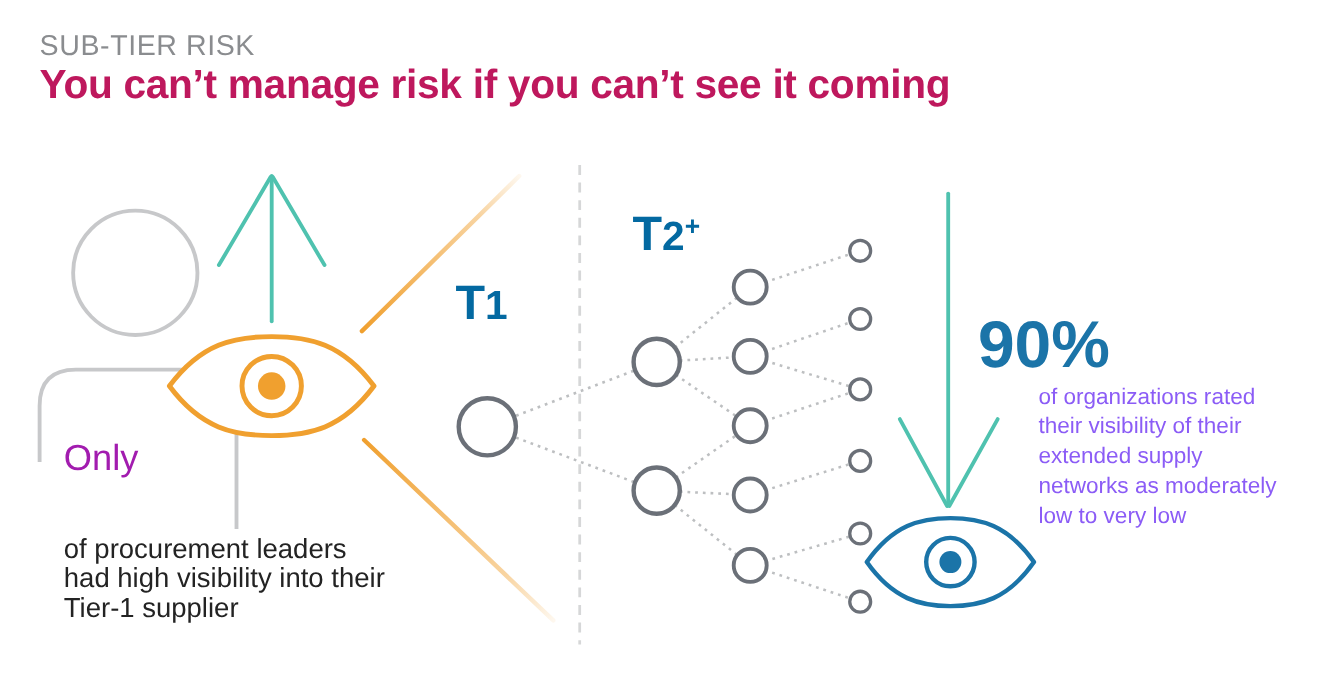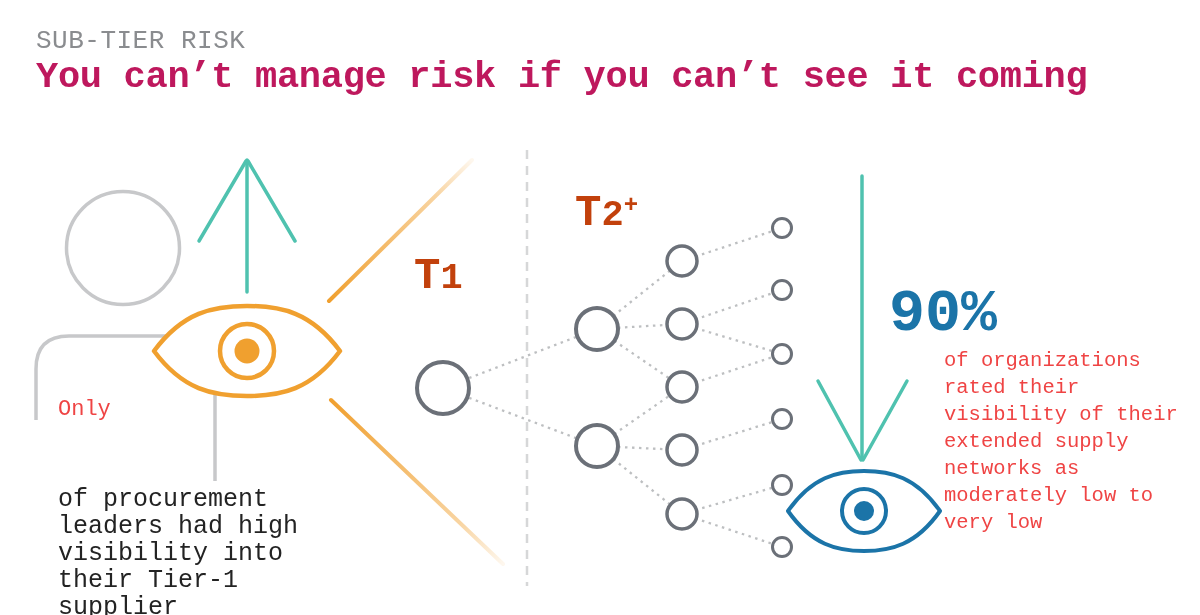--- a/index.html
+++ b/index.html
@@ -2,55 +2,55 @@
 <html><head>
 <meta charset="utf-8">
 <style>
   html, body { margin: 0; padding: 0; background: #ffffff; }
   .canvas {
     position: relative;
     width: 1180px;
     height: 615px;
     background: #ffffff;
     overflow: hidden;
-    font-family: Liberation Mono, monospace;
+    font-family: Liberation Sans, sans-serif;
   }
   .layer-svg { position: absolute; left: 0; top: 0; z-index: 1; }
   .txt { position: absolute; z-index: 2; }
 
   .kicker {
     left: 36px; top: 26px;
     font-size: 26px;
     color: #8A8C8F;
     letter-spacing: 0.5px;
   }
   .title {
     left: 36px; top: 56px;
     font-size: 37px;
     font-weight: bold;
     color: #be185d;
     letter-spacing: -0.3px;
     white-space: nowrap;
   }
 
   .tier-label {
-    color: #c2410c;
+    color: #0369a1;
     font-weight: bold;
     line-height: 1;
   }
   .tier-label .tl-letter { font-size: 44px; }
   .tier-label .tl-digit  { font-size: 37px; }
   .tier-label .tl-sup    { font-size: 24px; vertical-align: 13px; }
   .t1-label { left: 414px; top: 254px; }
   .t2-label { left: 575px; top: 191px; }
 
   .stat-prefix {
     left: 58px; top: 397px;
-    font-size: 22px;
-    color: #ef4444;
+    font-size: 33px;
+    color: #a21caf;
   }
   .stat-value-orange {
     left: 70px; top: 411px;
     font-size: 60px;
     font-weight: bold;
     color: #F0A02F;
     line-height: 1;
   }
   .stat-desc-left {
     left: 58px; top: 486px;
@@ -64,21 +64,21 @@
     font-size: 60px;
     font-weight: bold;
     color: #1B74A8;
     line-height: 1;
   }
   .stat-desc-right {
     left: 944px; top: 347px;
     width: 236px;
     font-size: 20.5px;
     line-height: 27px;
-    color: #ef4444;
+    color: #8b5cf6;
   }
 </style>
 </head>
 <body>
 
 <div class="canvas">
 
   <svg class="layer-svg" width="1200" height="615" viewBox="0 0 1200 615">
     <defs>
       <linearGradient id="fadeUpper" gradientUnits="userSpaceOnUse" x1="329" y1="301" x2="472" y2="160">

